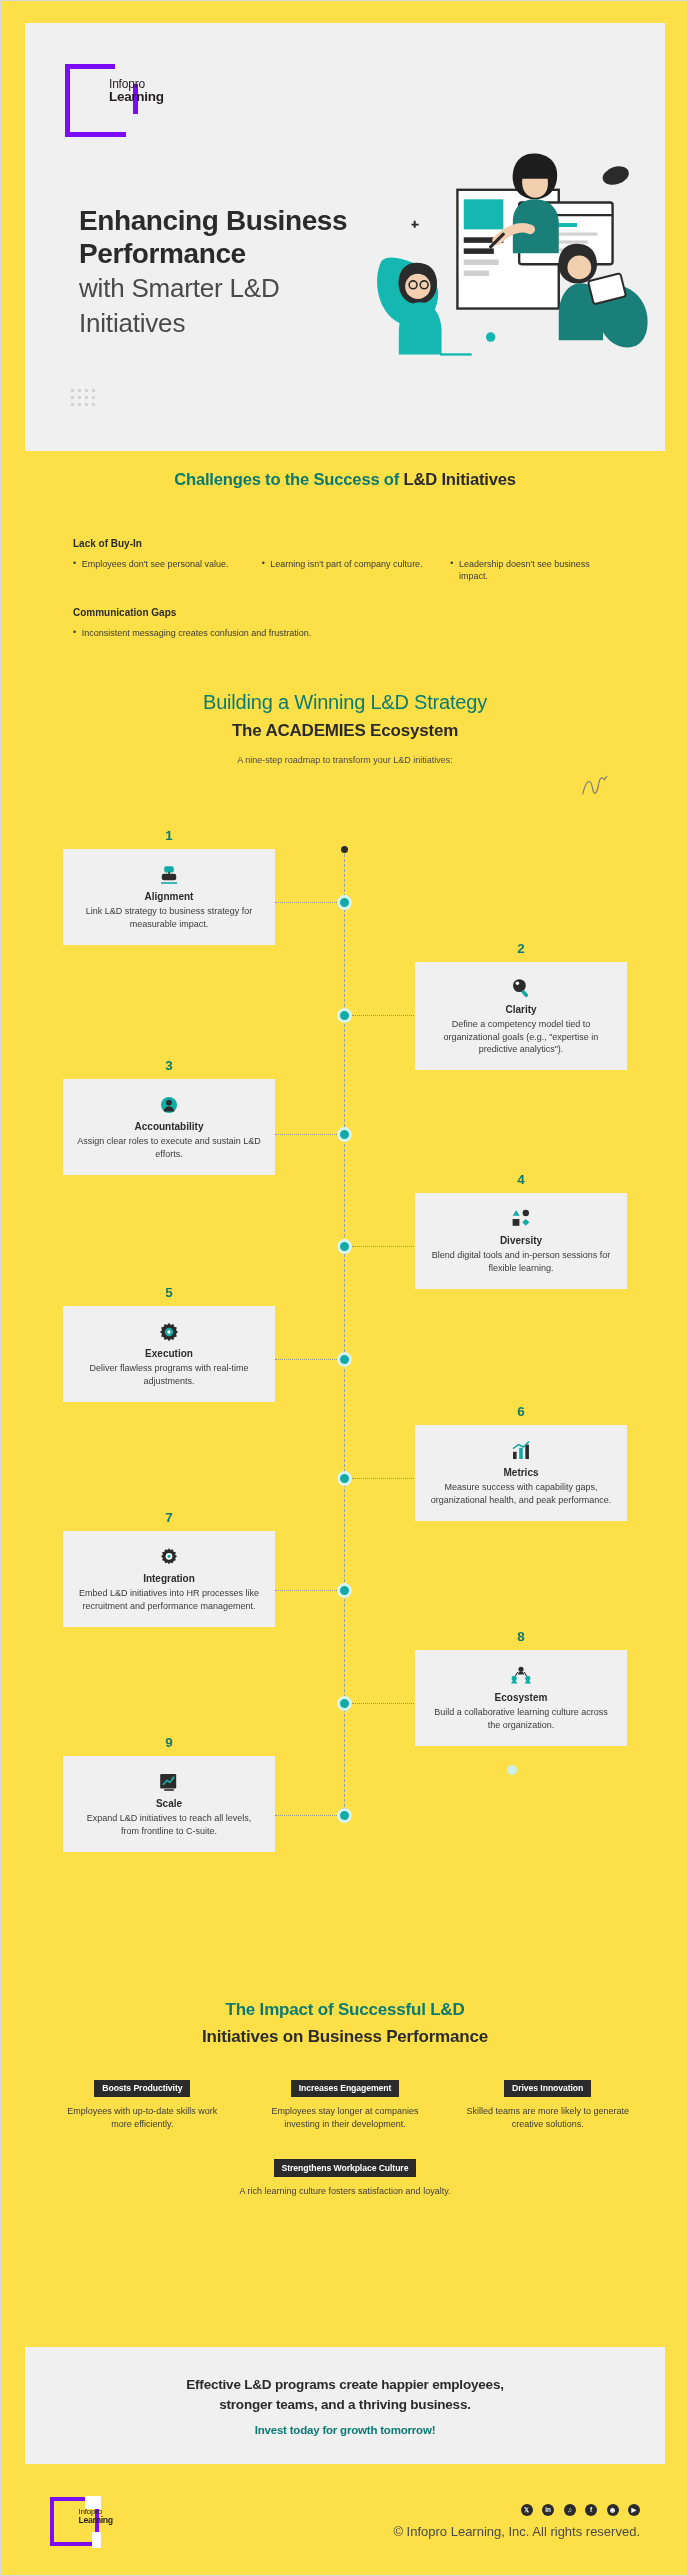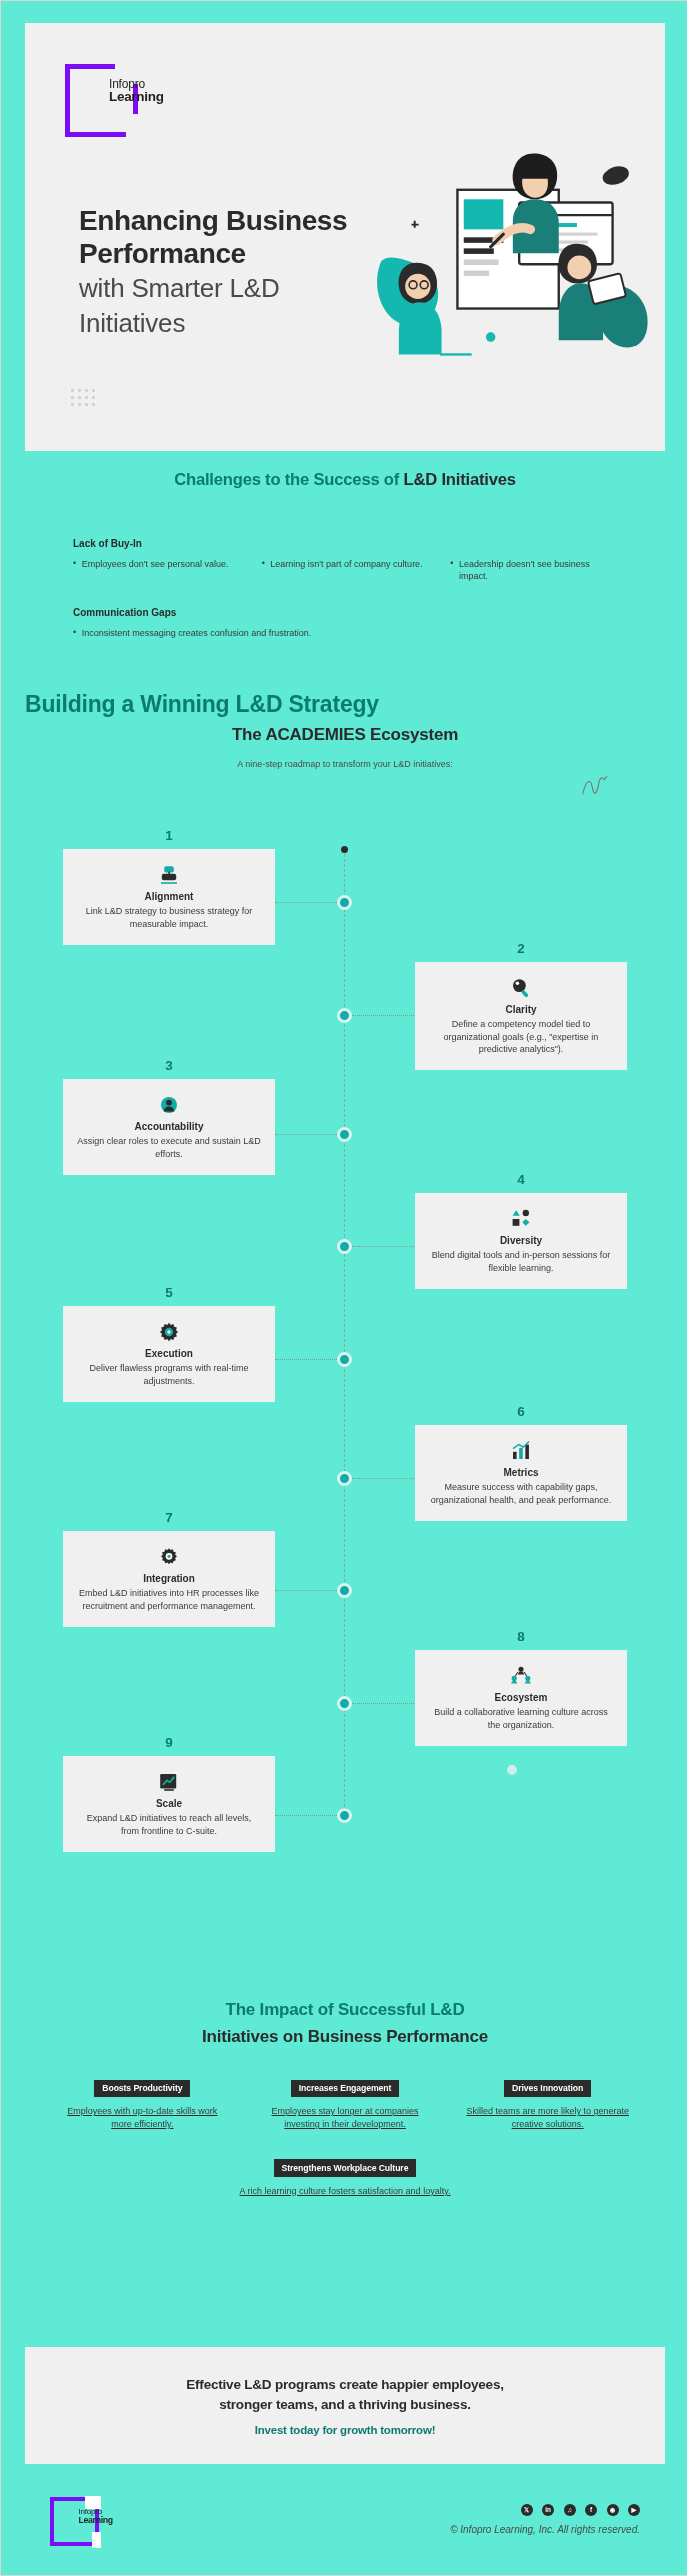--- a/index.html
+++ b/index.html
@@ -9,21 +9,21 @@
     height: 2576px;
     font-family: "Liberation Sans", sans-serif;
     color: #2b2b2b;
     position: relative;
     overflow: hidden;
   }
   .page {
     width: 688px;
     height: 2576px;
     position: relative;
-    background: #5eead4;
+    background: #fde047;
     border: 0.8px solid #d8d8d8;
   }
 
   
   .hero {
     position: absolute;
     left: 24px; top: 22px;
     width: 640px; height: 428px;
     background: #f0f0f0;
   }
@@ -93,21 +93,21 @@
   .ch-col { flex: 1; }
   .ch-li {
     display: flex; gap: 5.5px;
     font-size: 9px; color: #3a3a3a; line-height: 1.42;
   }
   .ch-li .bul { color: #3a3a3a; line-height: 1.3; }
   .ch-gap2 { margin-top: 24px; }
 
   
   .framework { position: absolute; left: 24px; top: 690px; width: 640px; }
-  .fw-h1 { font-size: 23px; font-weight: bold; color: #0b7a72; letter-spacing: -0.2px; }
+  .fw-h1 { text-align: center; font-size: 20px; font-weight: normal; color: #0b7a72; letter-spacing: -0.2px; }
   .fw-h2 { text-align: center; font-size: 17px; font-weight: bold; color: #2b2b2b; letter-spacing: -0.2px; margin-top: 7.1px; }
   .fw-sub { text-align: center; font-size: 9px; color: #4a4a4a; margin-top: 14.3px; }
 
   .squiggle { position: absolute; right: 55px; top: 79px; width: 32px; height: 32px; }
 
   
   .timeline { position: absolute; left: 24px; top: 799px; width: 640px; height: 1022px; }
   .tl-spine {
     position: absolute; left: 319px; top: 49px;
     width: 0.8px; height: 963px;
@@ -141,21 +141,21 @@
   .card .ico { height: 24px; margin-bottom: 4.8px; display: flex; align-items: center; justify-content: center; }
   .card .ttl { font-size: 10px; font-weight: bold; color: #2b2b2b; margin-bottom: 3.2px; }
   .card .txt { font-size: 9px; color: #3a3a3a; line-height: 1.37; }
 
   
   .impact { position: absolute; left: 24px; top: 1999px; width: 640px; }
   .impact h2 { text-align: center; font-size: 17px; font-weight: bold; letter-spacing: -0.2px; }
   .impact h2.l2 { margin-top: 7.1px; }
   .imp-row { display: flex; justify-content: center; gap: 32px; margin-top: 33px; padding: 0 32px; }
   .imp-row.r2 { margin-top: 28.5px; padding: 0 119px; gap: 40px; }
-  .imp-card { flex: 1; text-align: center; text-decoration: underline; }
+  .imp-card { flex: 1; text-align: center; }
   .imp-badge {
     display: inline-block; background: #2b2b2b; color: #ffffff;
     font-size: 8.7px; font-weight: bold; padding: 3.2px 8px 4px 8px;
     letter-spacing: -0.1px;
   }
   .imp-txt { font-size: 9px; color: #3a3a3a; line-height: 1.42; margin-top: 8px; }
 
   
   .cta {
     position: absolute; left: 24px; top: 2346px;
@@ -174,21 +174,21 @@
   .f-logo .logo-text { left: 28.5px; top: 10.3px; }
   .f-logo .logo-text .l1 { font-size: 8px; }
   .f-logo .logo-text .l2 { font-size: 8.7px; }
 
   .f-social { position: absolute; right: 49px; top: 24px; display: flex; gap: 9.5px; align-items: center; }
   .f-social .si {
     width: 12px; height: 12px; border-radius: 50%;
     background: #2b2b2b; display: flex; align-items: center; justify-content: center;
     color: #ffffff; font-size: 6.3px; font-weight: bold; line-height: 1;
   }
-  .f-copy { position: absolute; right: 49px; top: 44px; font-size: 10px; color: #4a4a4a; font-style: italic; }
+  .f-copy { position: absolute; right: 49px; top: 44px; font-size: 13px; color: #4a4a4a; }
 </style>
 </head>
 <body>
 
 <div class="page">
 
   <div class="hero">
 
     <div class="hero-logo">
       <div class="logo-box">

